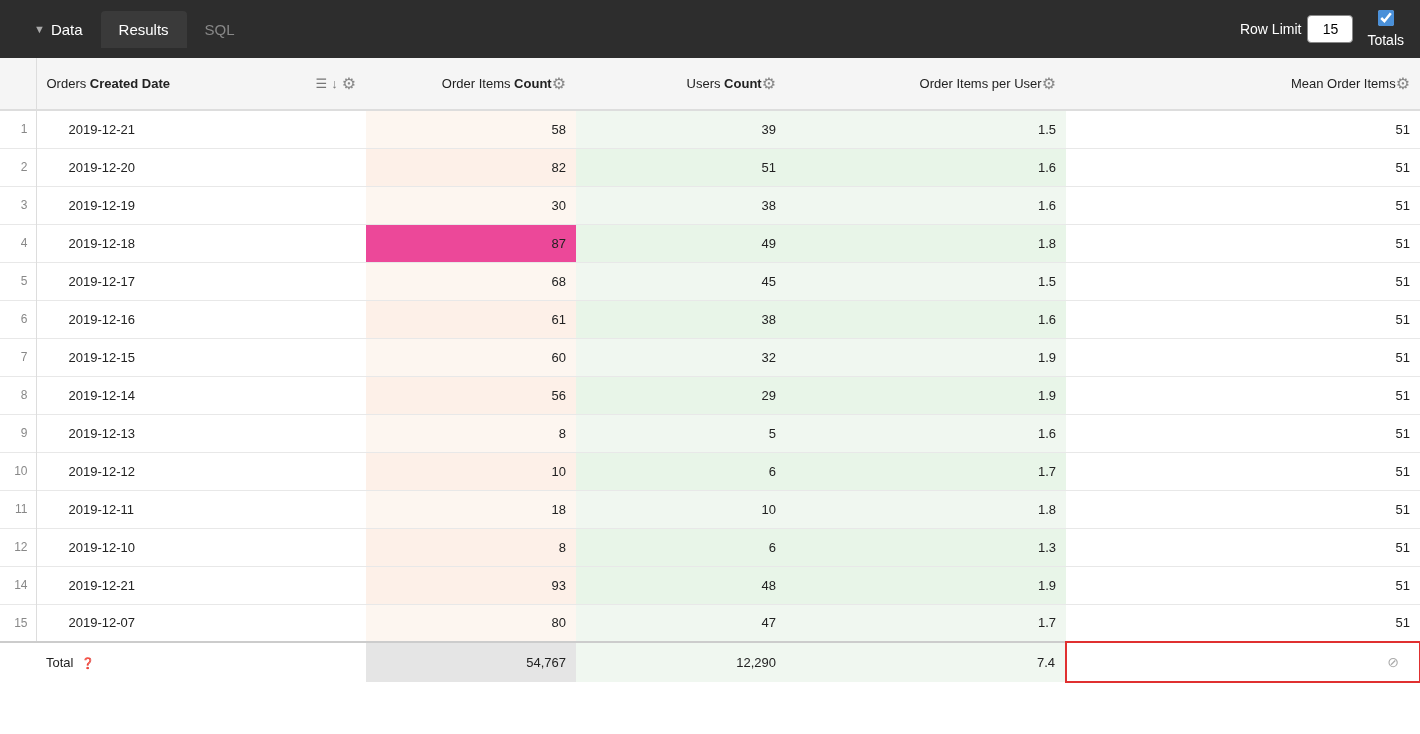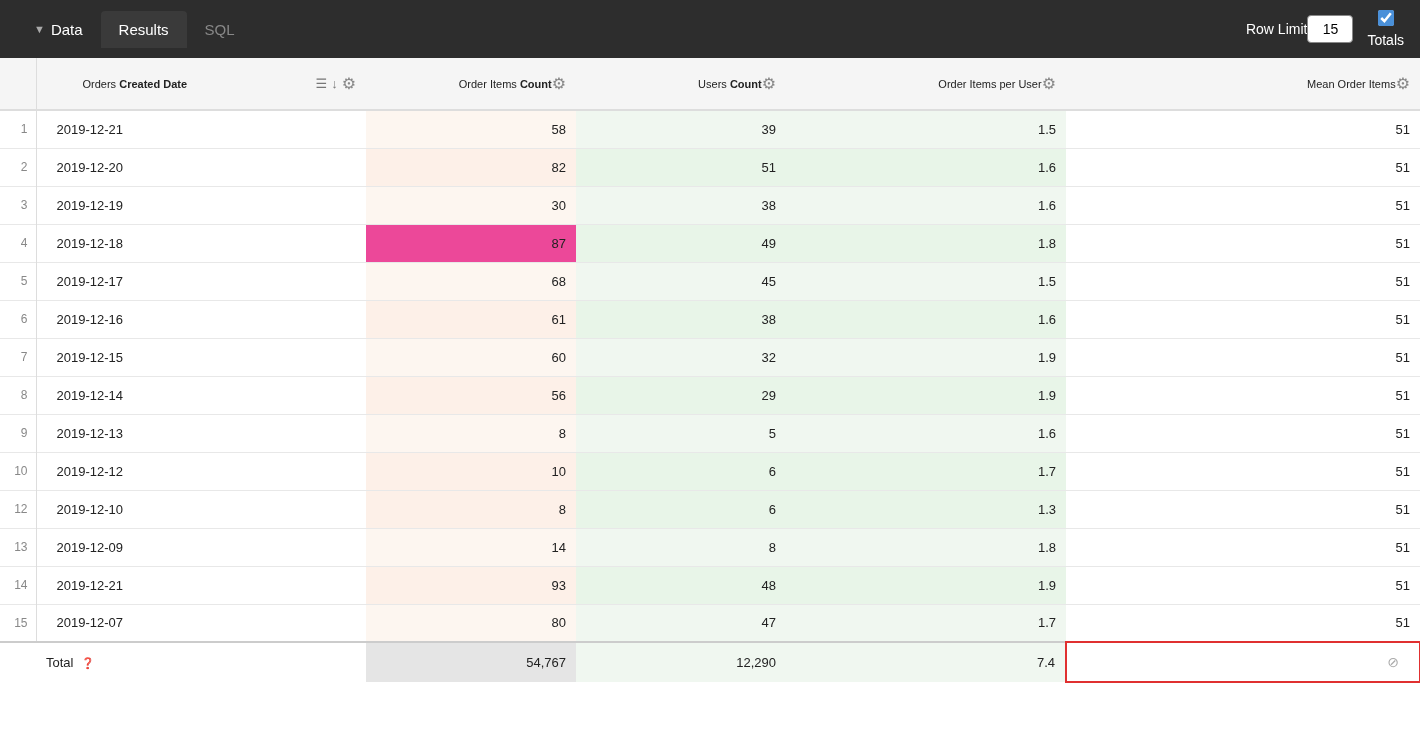--- a/index.html
+++ b/index.html
@@ -27,21 +27,21 @@
     .tab-sql {
       padding: 10px 18px; color: #888; font-size: 15px; cursor: pointer;
     }
     .toolbar-spacer { flex: 1; }
     .add-calc-btn {
       background: #5a5a5a; color: #fff; border: 1px solid #777;
       padding: 8px 16px; border-radius: 5px; font-size: 14px; cursor: pointer;
       white-space: nowrap;
     }
     .row-limit-group {
-      display: flex; align-items: center; margin-left: 16px;
+      display: flex; align-items: center; gap: 6px; margin-left: 16px;
       color: #fff; font-size: 14px;
     }
     .row-limit-input {
       width: 46px; padding: 5px 6px; border: 1px solid #888;
       border-radius: 4px; background: #fff; color: #000; font-size: 14px; text-align: center;
     }
     .totals-group {
       display: flex; align-items: center; gap: 6px; margin-left: 14px;
       color: #fff; font-size: 14px; flex-direction: column;
     }
@@ -71,37 +71,37 @@
       background: #f5f5f5; border-bottom: 2px solid #ddd;
       padding: 0; height: 52px; font-weight: normal; font-size: 13px;
       vertical-align: middle; text-align: left; position: sticky; top: 0; z-index: 2;
     }
     thead th.col-rownum-th { border-right: 1px solid #ddd; }
 
     .th-inner {
       display: flex; align-items: center; justify-content: space-between;
       padding: 0 10px; height: 100%;
     }
-    .th-label { font-size: 11px; color: #222; margin-left: 36px; }
+    .th-label { font-size: 13px; color: #222; }
     .th-label .bold { font-weight: 700; }
     .th-icons { display: flex; align-items: center; gap: 4px; color: #777; }
     .gear-icon { font-size: 16px; cursor: pointer; color: #888; }
 
     
     thead th.num-col .th-inner { justify-content: flex-end; }
     thead th.num-col .th-label { text-align: right; }
 
     
     tbody tr { border-bottom: 1px solid #e8e8e8; }
 
     td {
       padding: 0 10px; height: 38px; vertical-align: middle; font-size: 13px; color: #222;
     }
     td.rownum { color: #888; text-align: right; padding-right: 8px; border-right: 1px solid #ddd; font-size: 12px; }
-    td.date-cell { padding-left: 20px; }
+    td.date-cell { padding-left: 32px; }
     td.num-cell { text-align: right; }
 
     
     .col-order-count-cell { background: #e5e5e5; }
     .col-users-count-cell { background: #f0f7f0; }
     .col-per-user-cell { background: #f0f7f0; }
 
     
     tfoot tr { border-top: 2px solid #ccc; background: #fff; }
     tfoot td { height: 40px; font-size: 13px; }
@@ -270,33 +270,33 @@
     </tr>
           <tr>
       <td class="rownum">10</td>
       <td class="date-cell">2019-12-12</td>
       <td class="num-cell" style="background:#fdf0e8">10</td>
       <td class="num-cell" style="background:#e8f5e8">6</td>
       <td class="num-cell" style="background:#e8f5e8">1.7</td>
       <td class="num-cell">51</td>
     </tr>
           <tr>
+      <td class="rownum">11</td>
+      <td class="date-cell">2019-12-11</td>
+      <td class="num-cell" style="background:#fdf6f0">18</td>
+      <td class="num-cell" style="background:#f0f7f0">10</td>
+      <td class="num-cell" style="background:#f0f7f0">1.8</td>
+      <td class="num-cell">51</td>
+    </tr>
+          <tr>
       <td class="rownum">12</td>
       <td class="date-cell">2019-12-10</td>
       <td class="num-cell" style="background:#fdf0e8">8</td>
       <td class="num-cell" style="background:#e8f5e8">6</td>
       <td class="num-cell" style="background:#e8f5e8">1.3</td>
-      <td class="num-cell">51</td>
-    </tr>
-          <tr>
-      <td class="rownum">13</td>
-      <td class="date-cell">2019-12-09</td>
-      <td class="num-cell" style="background:#fdf6f0">14</td>
-      <td class="num-cell" style="background:#f0f7f0">8</td>
-      <td class="num-cell" style="background:#f0f7f0">1.8</td>
       <td class="num-cell">51</td>
     </tr>
           <tr>
       <td class="rownum">14</td>
       <td class="date-cell">2019-12-21</td>
       <td class="num-cell" style="background:#fdf0e8">93</td>
       <td class="num-cell" style="background:#e8f5e8">48</td>
       <td class="num-cell" style="background:#e8f5e8">1.9</td>
       <td class="num-cell">51</td>
     </tr>

